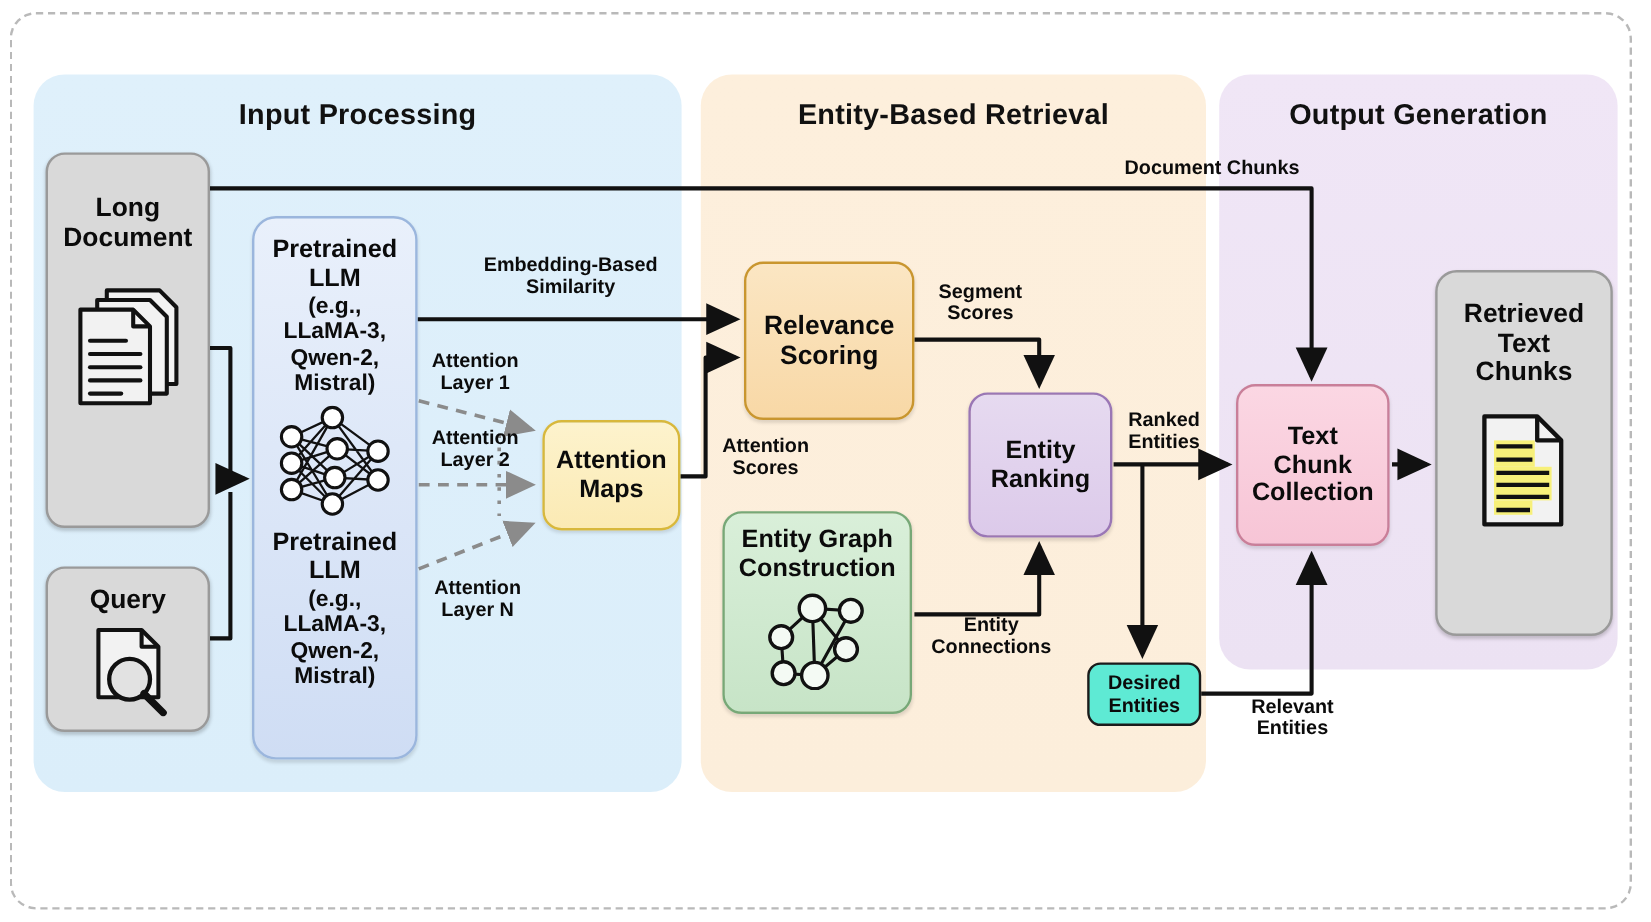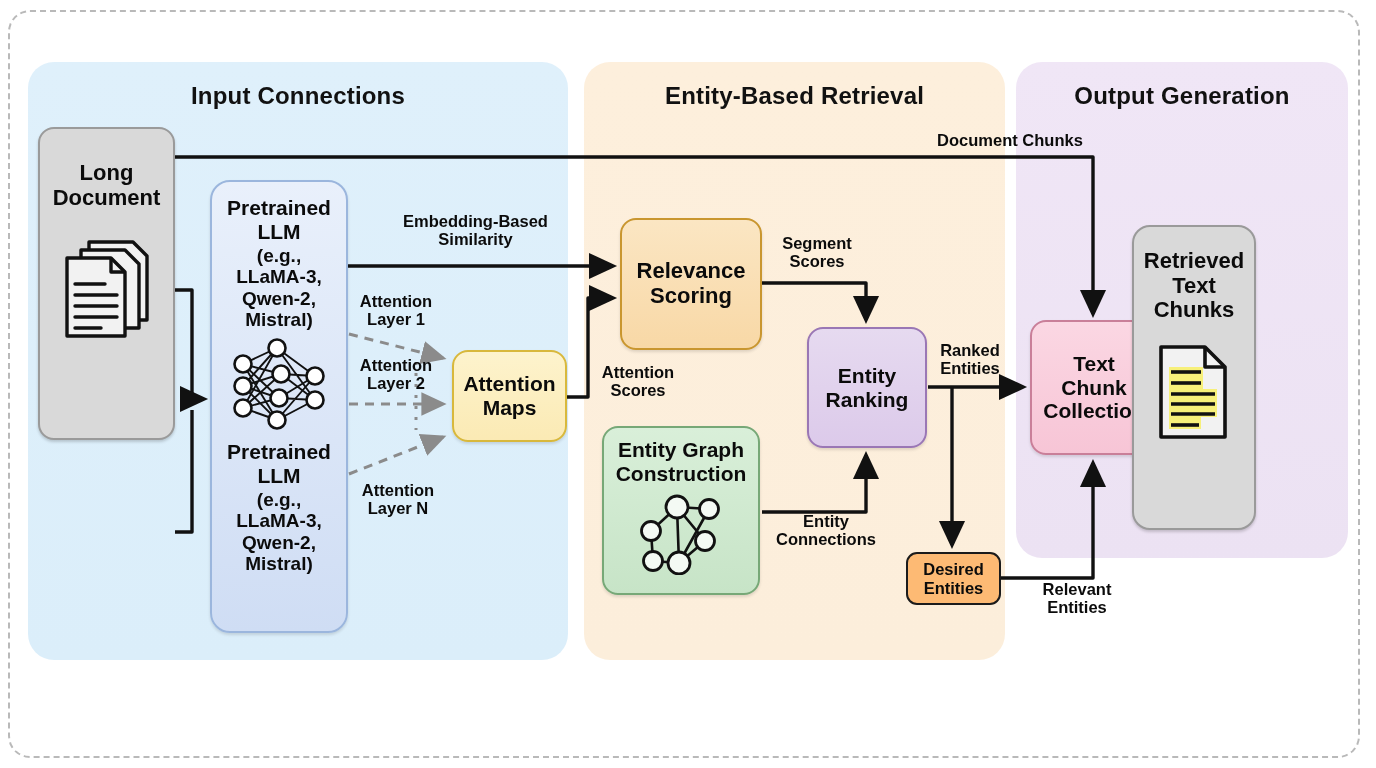--- a/index.html
+++ b/index.html
@@ -21,21 +21,21 @@
   .icon-wrap{display:flex;align-items:center;justify-content:center;}
 </style>
 </head>
 <body>
 
 <div id="root">
 
   <div class="dashed-frame"></div>
 
   <div class="panel" style="left:28px;top:62px;width:540px;height:598px;background:linear-gradient(180deg,#dff0fb 0%,#dbeefa 100%);">
-    <div class="panel-title" style="top:20px;">Input Connections</div>
+    <div class="panel-title" style="top:20px;">Input Processing</div>
   </div>
 
   <div class="panel" style="left:584px;top:62px;width:421px;height:598px;background:linear-gradient(180deg,#fdefdc 0%,#fceedb 100%);">
     <div class="panel-title" style="top:20px;">Entity-Based Retrieval</div>
   </div>
 
   <div class="panel" style="left:1016px;top:62px;width:332px;height:496px;background:linear-gradient(180deg,#f0e6f6 0%,#ece2f3 100%);">
     <div class="panel-title" style="top:20px;">Output Generation</div>
   </div>
 
@@ -96,20 +96,31 @@
           <line x1="16" y1="48" x2="46" y2="48"></line>
           <line x1="16" y1="59" x2="58" y2="59"></line>
           <line x1="16" y1="70" x2="58" y2="70"></line>
           <line x1="16" y1="81" x2="58" y2="81"></line>
           <line x1="16" y1="92" x2="42" y2="92"></line>
         </g>
       </svg>
     </div>
   </div>
 
+  <div class="node io-box" style="left:38px;top:472px;width:137px;height:138px;">
+    <div class="ttl" style="font-size:22px;margin-top:14px;white-space:pre-line;">Query</div>
+    <div class="icon-wrap" style="margin-top:6px;">
+      <svg width="78" height="78" viewBox="0 0 78 78">
+        <path d="M14,6 H50 L64,20 V62 H14 Z" fill="#f2f2f2" stroke="#111" stroke-width="3.4" stroke-linejoin="round"></path>
+        <path d="M50,6 V20 H64" fill="none" stroke="#111" stroke-width="3.4" stroke-linejoin="round"></path>
+        <circle cx="40" cy="47" r="17" fill="#e2e2e2" stroke="#111" stroke-width="3.6"></circle>
+        <line x1="52" y1="59" x2="68" y2="75" stroke="#111" stroke-width="6" stroke-linecap="round"></line>
+      </svg>
+    </div>
+  </div>
 
   <div class="node" style="left:210px;top:180px;width:138px;height:453px;background:linear-gradient(180deg,#e9f0fb 0%,#cfddf4 100%);
               border:2px solid #9bb6dd;border-radius:20px;box-shadow:0 2px 3px rgba(0,0,0,.12);">
     <div class="ttl" style="font-size:21px;margin-top:14px;white-space:pre-line;">Pretrained
 LLM</div>
     <div class="sub" style="margin-top:2px;white-space:pre-line;">(e.g.,
 LLaMA-3,
 Qwen-2,
 Mistral)</div>
     <div class="icon-wrap" style="margin-top:8px;">
@@ -180,34 +191,34 @@
   </div>
 
   <div class="node" style="left:807px;top:327px;width:120px;height:121px;justify-content:center;
               background:linear-gradient(180deg,#e6daf0 0%,#dccaea 100%);
               border:2px solid #9a77b5;box-shadow:0 2px 3px rgba(0,0,0,.12);">
     <div class="ttl" style="font-size:21px;white-space:pre-line;">Entity
 Ranking</div>
   </div>
 
   <div class="node" style="left:906px;top:552px;width:95px;height:53px;justify-content:center;
-              background:#fdba74;border:2.5px solid #1b1b1b;border-radius:11px;">
+              background:#5eead4;border:2.5px solid #1b1b1b;border-radius:11px;">
     <div class="ttl" style="font-size:16.5px;white-space:pre-line;">Desired
 Entities</div>
   </div>
 
   <div class="node" style="left:1030px;top:320px;width:128px;height:135px;justify-content:center;
               background:linear-gradient(180deg,#fbd7e3 0%,#f7c5d6 100%);
               border:2px solid #c97f99;box-shadow:0 2px 3px rgba(0,0,0,.12);">
     <div class="ttl" style="font-size:21px;white-space:pre-line;">Text
 Chunk
 Collection</div>
   </div>
 
-  <div class="node io-box" style="left:1132px;top:225px;width:124px;height:305px;border-radius:18px;">
+  <div class="node io-box" style="left:1196px;top:225px;width:148px;height:305px;border-radius:18px;">
     <div class="ttl" style="font-size:22px;margin-top:22px;white-space:pre-line;">Retrieved
 Text
 Chunks</div>
     <div class="icon-wrap" style="margin-top:18px;">
       <svg width="86" height="102" viewBox="0 0 86 102">
         <path d="M10,6 H54 L74,26 V96 H10 Z" fill="#f2f2f2" stroke="#111" stroke-width="3.6" stroke-linejoin="round"></path>
         <path d="M54,6 V26 H74" fill="none" stroke="#111" stroke-width="3.6" stroke-linejoin="round"></path>
         <g fill="#f7f07a">
           <rect x="18" y="26" width="34" height="22"></rect>
           <rect x="18" y="48" width="48" height="28"></rect>

